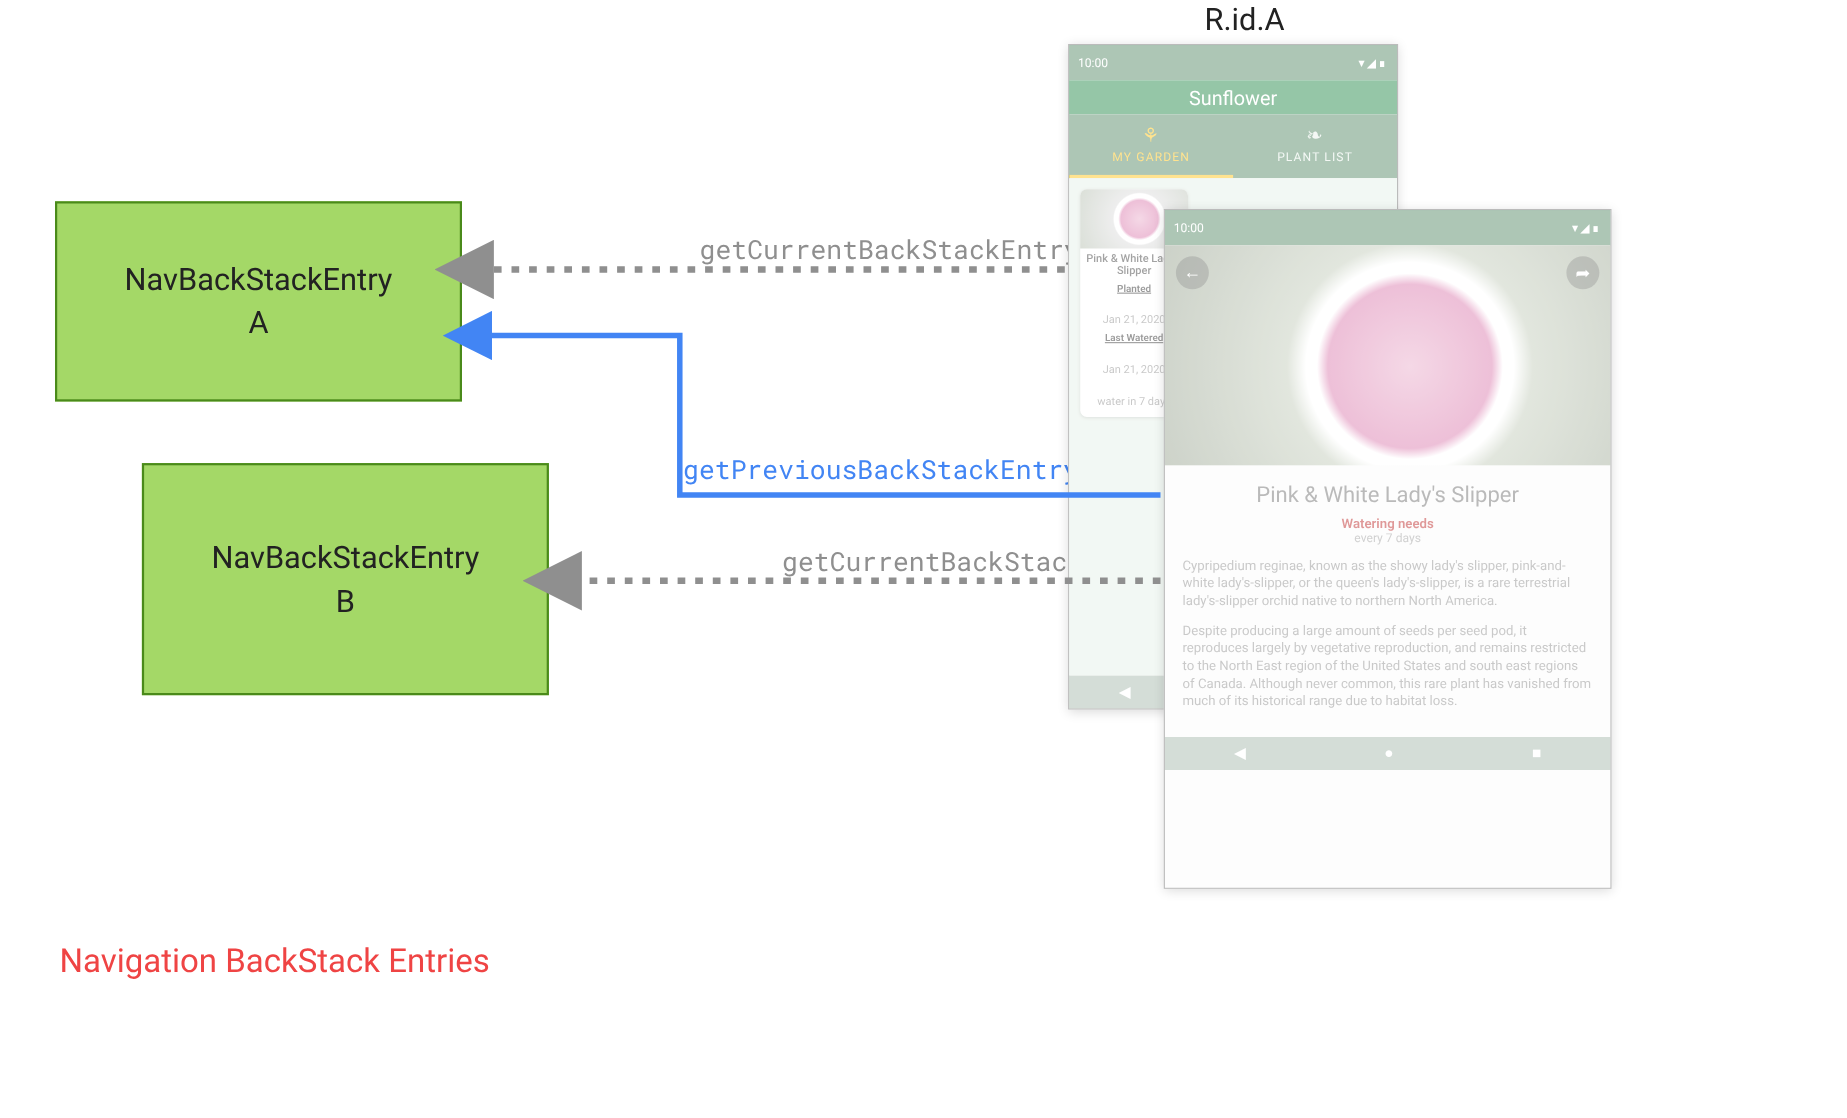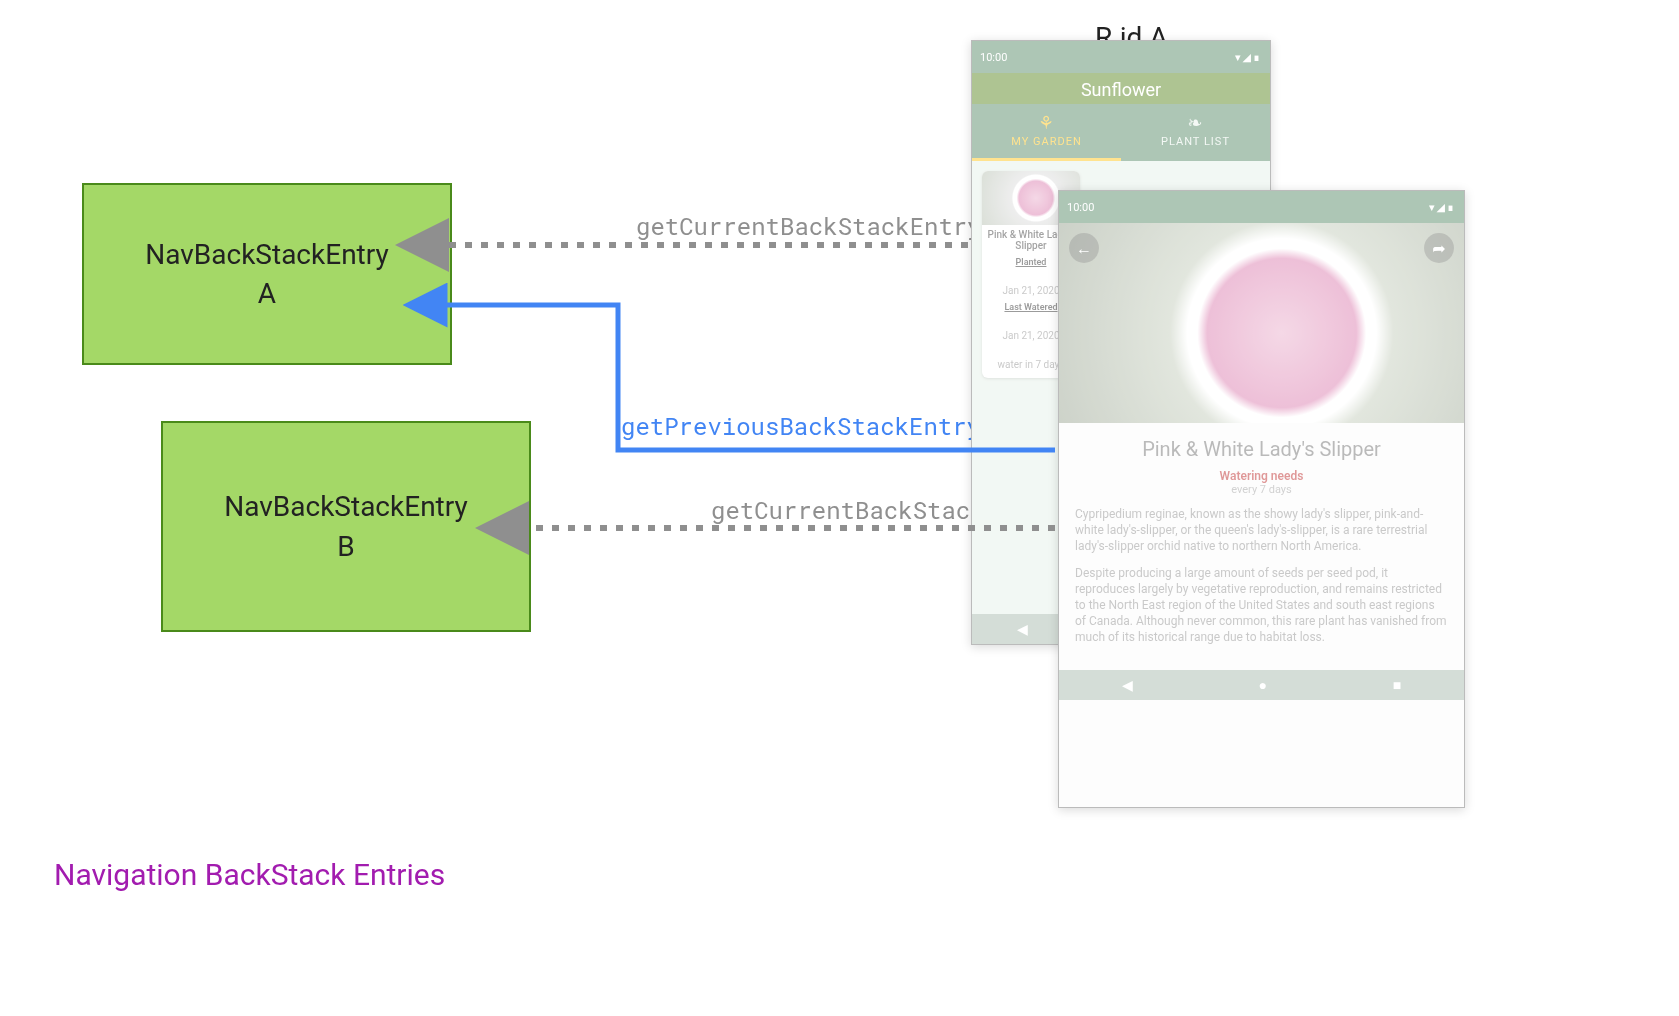--- a/index.html
+++ b/index.html
@@ -18,41 +18,40 @@
     background: #a4d867;
     border: 2px solid #4a8a1a;
     display: flex;
     align-items: center;
     justify-content: center;
     text-align: center;
     font-size: 28px;
     color: #222;
     line-height: 1.4;
     padding: 20px;
-    margin-left: 32px;
   }
   .entry-a { left: 50px;  top: 183px; width: 370px; height: 182px; }
   .entry-b { left: 129px; top: 421px; width: 370px; height: 211px; }
 
   
   .caption {
     position: absolute;
     font-size: 30px;
-    color: #a21caf;
+    color: #ef4444;
   }
   .caption-left  { left: 54px;  top: 857px; }
   .caption-right { left: 1011px; top: 857px; }
 
   
   .rid-label {
     position: absolute;
     font-size: 28px;
     color: #222;
   }
-  .rid-a { left: 1095px; top: 21px; }
+  .rid-a { left: 1095px; top: 1px; }
   .rid-b { left: 1190px; top: 162px; }
 
   
   .method-label {
     position: absolute;
     font-family: "Roboto Mono", monospace;
     font-size: 24px;
   }
   .m1 { left: 636px; top: 210px; color: #8f8f8f; }
   .m2 { left: 621px; top: 410px; color: #4285f4; }
@@ -83,21 +82,21 @@
     color: #fff;
     display: flex;
     justify-content: space-between;
     align-items: center;
     font-size: 11px;
     padding: 16px 8px;
   }
   .statusbar .icons { letter-spacing: 2px; }
 
   .app-header {
-    background: #4d7c0f;
+    background: #15803d;
     color: #fff;
     text-align: center;
     padding: 6px 0 4px;
     font-size: 18px;
   }
   .tabbar {
     background: #49805c;
     display: flex;
     font-size: 11px;
     color: #e6f0e8;

